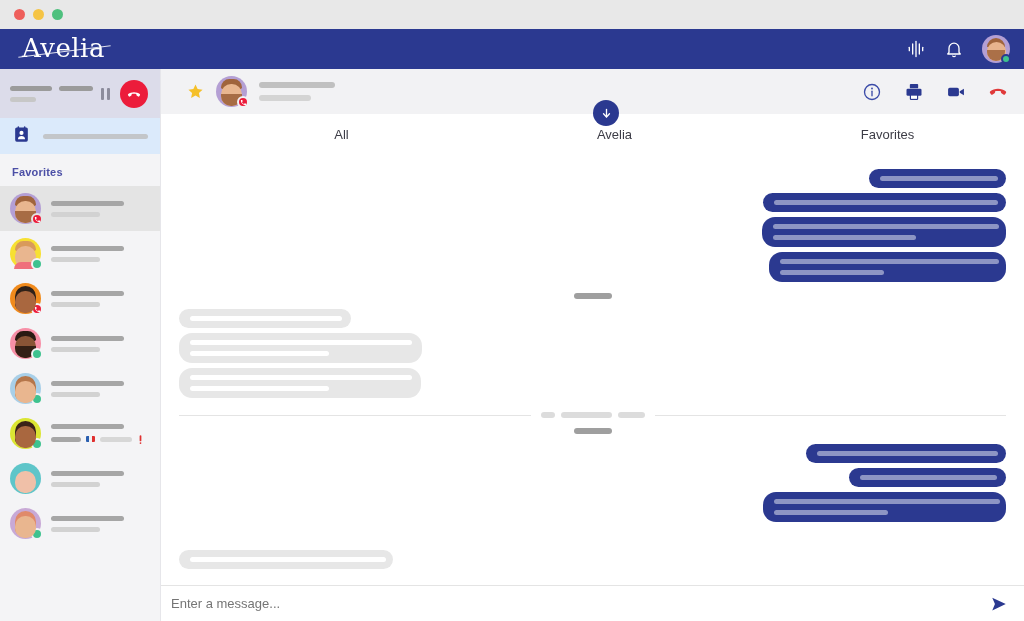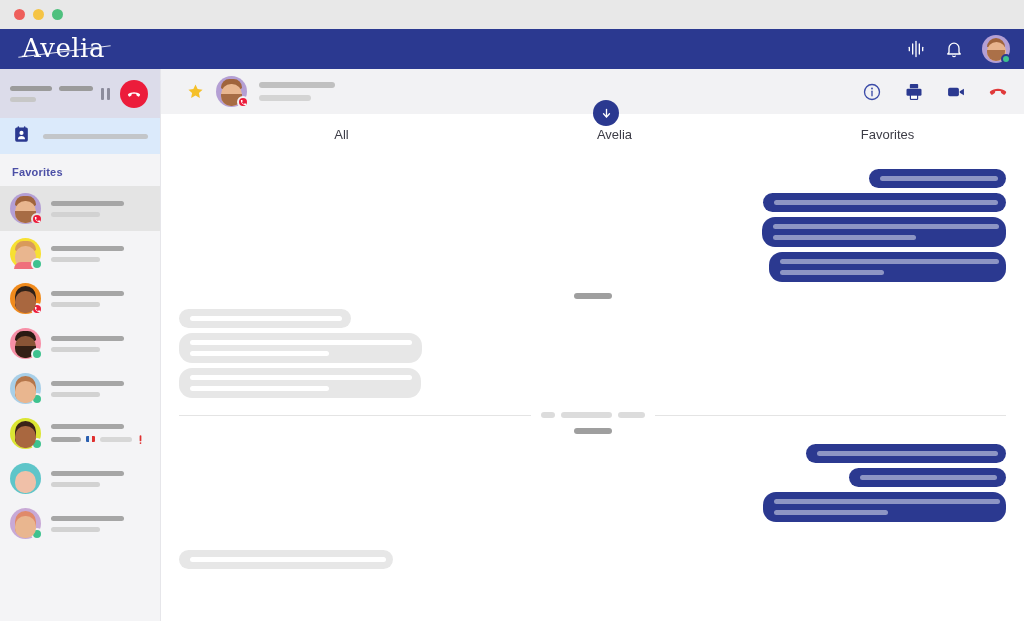--- a/index.html
+++ b/index.html
@@ -545,15 +545,23 @@
         </div>
 
         <div class="bubble-row" style="margin-top:28px">
           <div class="bubble in" style="width:214px">
             <span class="bline" style="width:196px"></span>
           </div>
         </div>
 
       </div>
 
+      <div class="composer">
+        <input type="text" placeholder="Enter a message..." style="">
+        <span>
+          <svg class="send" viewBox="0 0 24 24" fill="#2b3990">
+            <path d="M3 20.5l18-8.5L3 3.5l3.6 8.5L3 20.5z"></path>
+          </svg>
+        </span>
+      </div>
     </div>
   </div>
 </div>
 
 </body></html>

